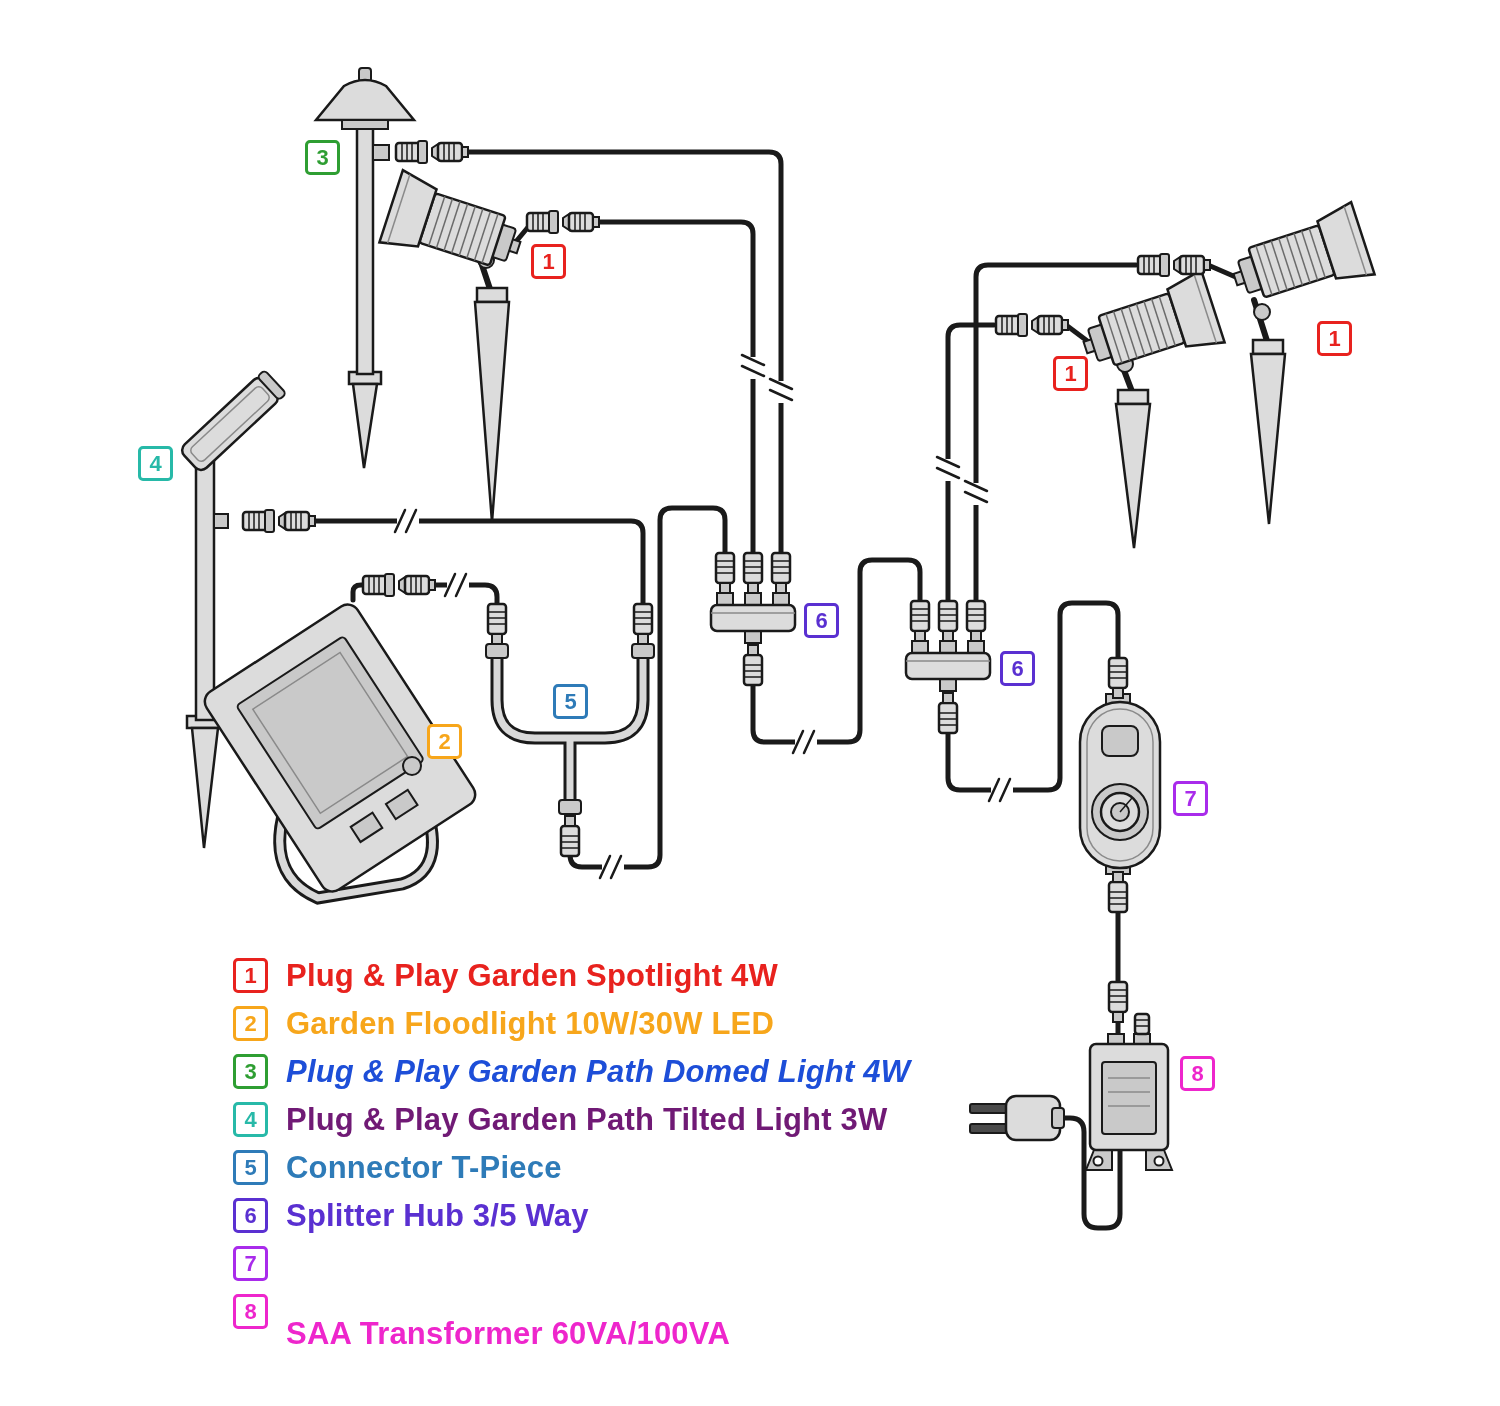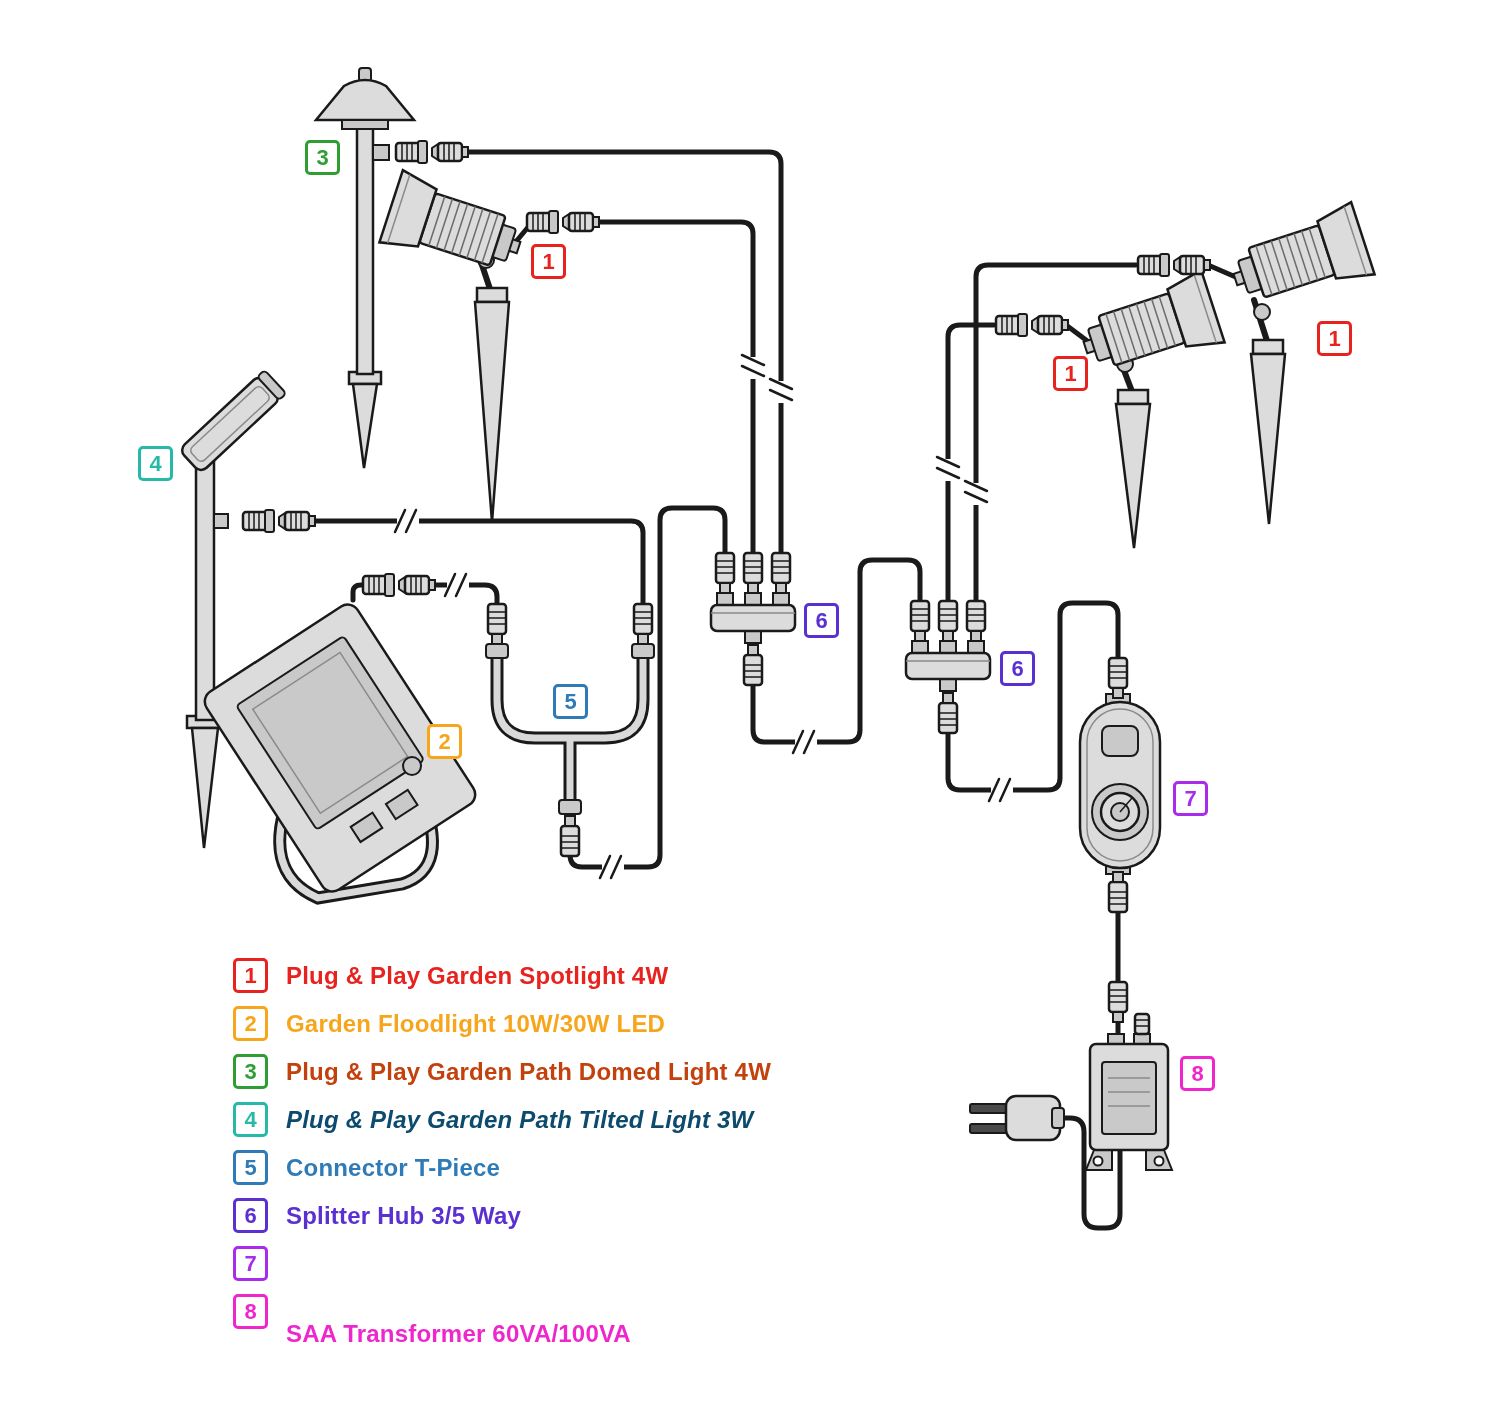--- a/index.html
+++ b/index.html
@@ -30,21 +30,21 @@
   }
 
   
   .legend{position:absolute;left:233px;top:958px;display:flex;flex-direction:column;gap:13px;}
   .legend-row{display:flex;align-items:center;height:35px;}
   .legend-box{
     width:35px;height:35px;box-sizing:border-box;border:3px solid #000;border-radius:5px;
     background:#fff;display:flex;align-items:center;justify-content:center;
     font-size:22px;font-weight:bold;line-height:1;flex:0 0 auto;
   }
-  .legend-label{margin-left:18px;font-size:24px;font-weight:bold;letter-spacing:.2px;white-space:nowrap;}
+  .legend-label{margin-left:18px;font-size:31px;font-weight:bold;letter-spacing:.2px;white-space:nowrap;}
 </style>
 </head>
 <body>
 
 <div class="stage">
 
 <svg width="1500" height="1406" viewBox="0 0 1500 1406">
   <defs>
 
     <g id="pairH">
@@ -275,25 +275,25 @@
     <div class="legend-row">
       <span class="legend-box" style="border-color: rgb(232, 34, 30); color: rgb(232, 34, 30);">1</span>
       <span class="legend-label" style="color: rgb(232, 34, 30);">Plug &amp; Play Garden Spotlight 4W</span>
     </div>
     <div class="legend-row">
       <span class="legend-box" style="border-color: rgb(247, 166, 27); color: rgb(247, 166, 27);">2</span>
       <span class="legend-label" style="color: rgb(247, 166, 27); text-align: center;">Garden Floodlight 10W/30W LED</span>
     </div>
     <div class="legend-row">
       <span class="legend-box" style="border-color: rgb(46, 158, 50); color: rgb(46, 158, 50);">3</span>
-      <span class="legend-label" style="color: #c2410c;">Plug &amp; Play Garden Path Domed Light 4W</span>
+      <span class="legend-label" style="color: #1d4ed8; font-style: italic;">Plug &amp; Play Garden Path Domed Light 4W</span>
     </div>
     <div class="legend-row">
       <span class="legend-box" style="border-color: rgb(39, 185, 168); color: rgb(39, 185, 168);">4</span>
-      <span class="legend-label" style="color: #0c4a6e; font-style: italic;">Plug &amp; Play Garden Path Tilted Light 3W</span>
+      <span class="legend-label" style="color: #701a75;">Plug &amp; Play Garden Path Tilted Light 3W</span>
     </div>
     <div class="legend-row">
       <span class="legend-box" style="border-color: rgb(46, 123, 184); color: rgb(46, 123, 184);">5</span>
       <span class="legend-label" style="color: rgb(46, 123, 184);">Connector T-Piece</span>
     </div>
     <div class="legend-row">
       <span class="legend-box" style="border-color: rgb(90, 48, 209); color: rgb(90, 48, 209);">6</span>
       <span class="legend-label" style="color: rgb(90, 48, 209);">Splitter Hub 3/5 Way</span>
     </div>
     <div class="legend-row">

